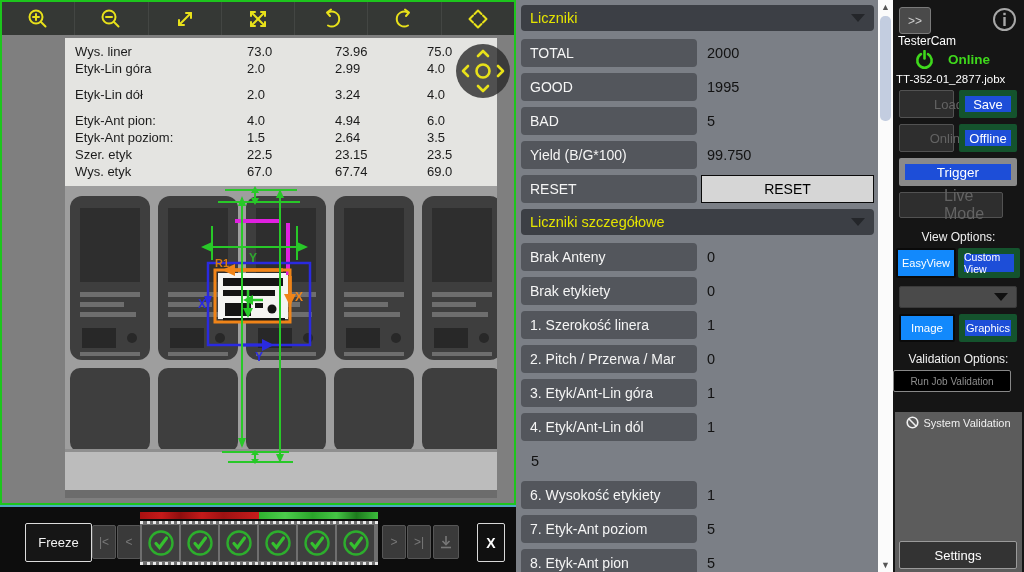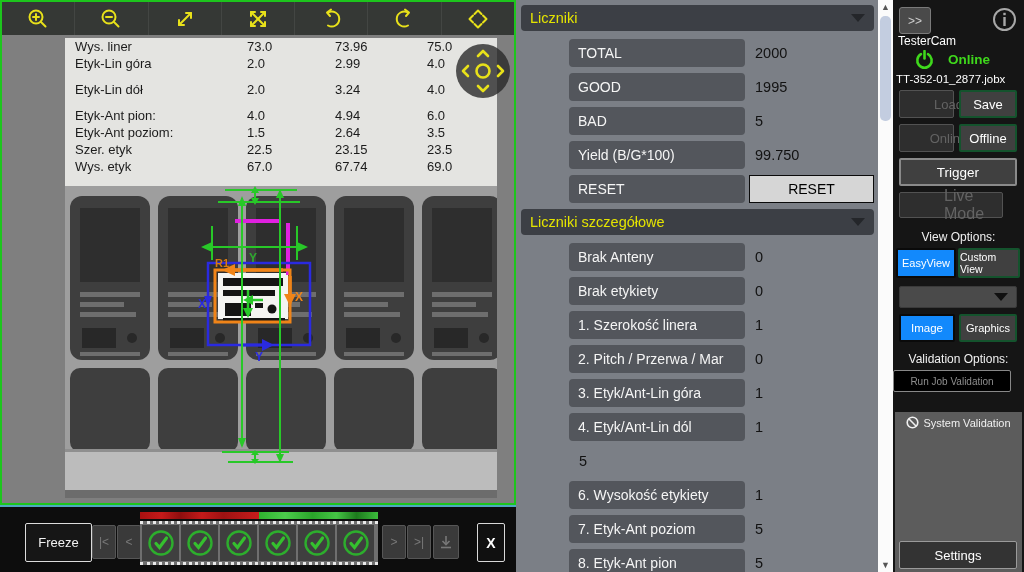--- a/index.html
+++ b/index.html
@@ -8,21 +8,21 @@
   
   #left-panel{position:absolute;left:0;top:0;width:516px;height:505px;background:#2d2d2d;
               border:2px solid #1dc51d;box-sizing:border-box;}
   #toolbar{position:absolute;left:0;top:0;right:0;height:33px;background:#353835;display:flex;}
   .tool{flex:1;display:flex;align-items:center;justify-content:center;border-right:1px solid rgba(255,255,255,0.07);cursor:pointer;}
   .tool:last-child{border-right:none;}
   .tool svg{width:24px;height:24px;stroke:#e8e11a;fill:none;stroke-width:2;stroke-linecap:round;stroke-linejoin:round;}
   #viewport{position:absolute;left:0;top:33px;right:0;bottom:0;background:#7f7f7f;overflow:hidden;}
   #camera{position:absolute;left:63px;top:3px;width:432px;height:460px;}
   #measure-table{position:absolute;left:0;top:0;width:432px;height:148px;background:rgba(233,233,230,0.93);
-                 color:#1b1b1b;font-size:13px;overflow:hidden;box-sizing:border-box;}
+                 color:#1b1b1b;font-size:13px;overflow:hidden;padding-top:5px;box-sizing:border-box;}
   .mrow{display:flex;height:17px;line-height:17px;}
   .mrow.gap{margin-top:9px;}
   .mlabel{width:172px;padding-left:10px;}
   .mv1{width:88px;} .mv2{width:92px;} .mv3{flex:1;}
   #nav-pad{position:absolute;left:453px;top:8px;width:56px;height:56px;cursor:pointer;}
   #teal-line{position:absolute;left:0;top:505px;width:516px;height:2px;background:#4fa8c0;}
   
   #bottom-bar{position:absolute;left:0;top:507px;width:516px;height:74px;background:#0d0d0d;}
   #freeze-btn{position:absolute;left:25px;top:16px;width:65px;height:37px;background:#161616;color:#f2f2f2;
               border:1px solid #dcdcdc;border-radius:2px;font-size:13px;display:flex;align-items:center;justify-content:center;cursor:pointer;}
@@ -37,21 +37,21 @@
   .frame{width:37px;height:36px;margin:0 1px;background:#3f3f3f;display:flex;align-items:center;justify-content:center;cursor:pointer;}
   .frame svg{width:28px;height:28px;}
   #close-btn{position:absolute;left:477px;top:16px;width:26px;height:37px;background:#101010;color:#fff;
              border:1px solid #d8d8d8;border-radius:2px;font-size:14px;font-weight:bold;display:flex;align-items:center;justify-content:center;cursor:pointer;}
   
   #middle-panel{position:absolute;left:516px;top:0;width:362px;height:572px;background:#7b7f86;
                 padding:5px 4px 0 5px;box-sizing:border-box;overflow:hidden;}
   .sec-header{height:26px;background:#3c3f45;border-radius:4px;color:#e4e400;font-size:14.5px;line-height:26px;
               padding:0 9px;display:flex;align-items:center;justify-content:space-between;margin-bottom:8px;cursor:pointer;}
   .tri-down{width:0;height:0;border-left:7px solid transparent;border-right:7px solid transparent;border-top:8px solid #24262a;}
-  .crow{display:flex;height:28px;margin-bottom:6px;margin-left:48px;}
+  .crow{display:flex;height:28px;margin-bottom:6px;}
   .clabel{width:176px;background:#53565c;border-radius:4px;color:#f5f5f5;font-size:14px;line-height:28px;
           padding-left:9px;box-sizing:border-box;white-space:nowrap;overflow:hidden;}
   .cvalue{margin-left:10px;color:#121212;font-size:14.5px;line-height:28px;}
   #reset-btn{flex:1;margin-left:4px;background:#d6d6d6;border:1px solid #0a0a0a;color:#000;font-size:14px;
              display:flex;align-items:center;justify-content:center;cursor:pointer;}
   
   #scrollbar{position:absolute;left:878px;top:0;width:15px;height:572px;background:#fbfbfb;}
   #sb-up,#sb-down{position:absolute;left:0;width:15px;height:14px;color:#555;font-size:9px;text-align:center;line-height:14px;cursor:pointer;}
   #sb-up{top:0;} #sb-down{bottom:0;}
   #sb-thumb{position:absolute;left:2px;top:16px;width:11px;height:105px;background:#c3cde0;border-radius:5px;cursor:pointer;}
@@ -61,21 +61,21 @@
   #expand-btn{position:absolute;left:6px;top:7px;width:30px;height:25px;background:#4a4a4a;border:1px solid #7a7a7a;
               border-radius:3px;color:#cfcfcf;font-size:12px;display:flex;align-items:center;justify-content:center;cursor:pointer;}
   #info-btn{position:absolute;right:7px;top:7px;width:25px;height:25px;cursor:pointer;}
   #app-name{position:absolute;left:5px;top:34px;font-size:12px;}
   #power-row{position:absolute;left:0;top:50px;width:100%;display:flex;align-items:center;}
   #power-icon{margin-left:22px;width:19px;height:19px;}
   #online-status{margin-left:14px;color:#3fd81c;font-size:13.5px;font-weight:bold;}
   #job-name{position:absolute;left:3px;top:73px;font-size:11.5px;white-space:nowrap;}
   .rbtn{position:absolute;box-sizing:border-box;display:flex;align-items:center;justify-content:center;border-radius:2px;cursor:pointer;}
   .rbtn.disabled{background:#2e2e2e;border:1px solid #525252;color:#636363;cursor:default;padding-left:44px;}
-  .rbtn.dark{background:#404040;border:2px solid #14532d;color:#fff;}
+  .rbtn.dark{background:#1d4ed8;border:6px solid #14532d;color:#fff;}
   .rbtn.blue{background:#1289fc;border:2px solid #0a0a0a;color:#fff;}
   .rlabel{position:absolute;width:100%;text-align:center;font-size:12px;color:#f0f0f0;}
   #sysval-row{position:absolute;top:396px;width:100%;display:flex;align-items:center;justify-content:center;font-size:11px;color:#f0f0f0;margin-top:20px;}
   #sysval-row svg{width:13px;height:13px;margin-right:4px;}
 </style>
 </head>
 <body>
 
 <div id="screen">
 

